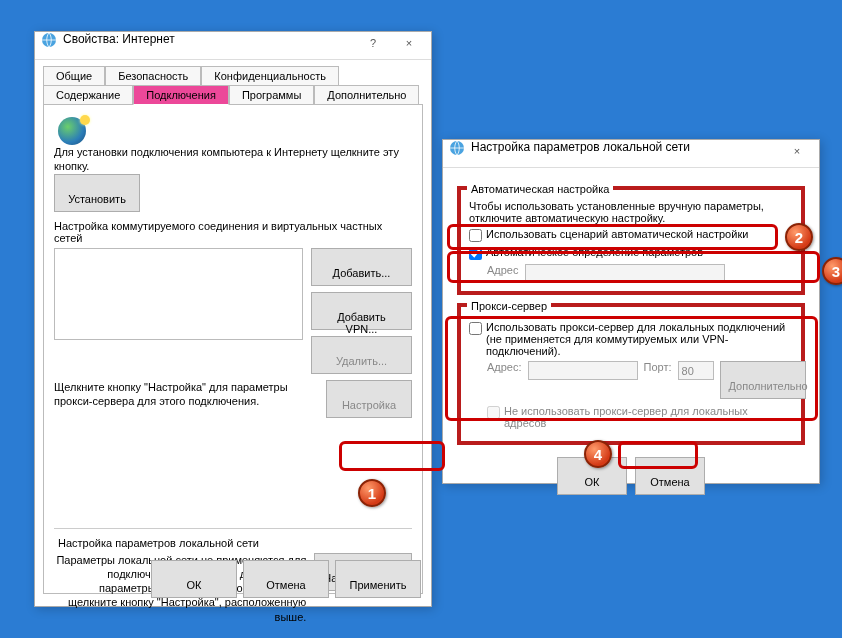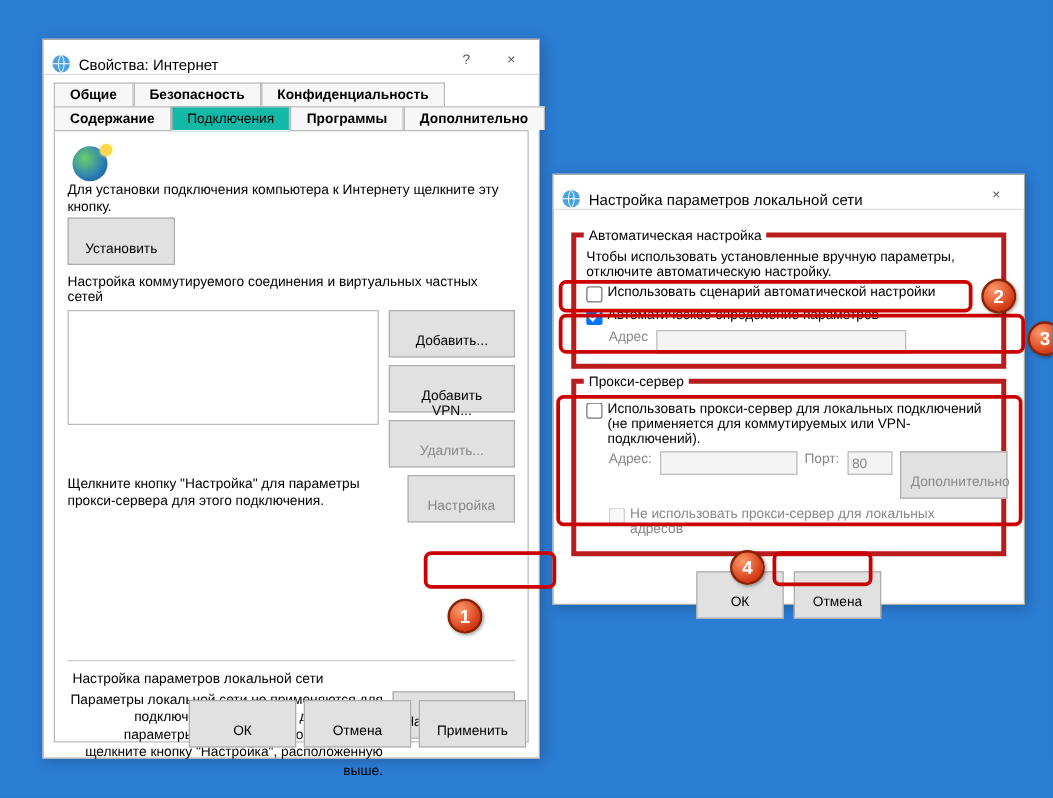--- a/index.html
+++ b/index.html
@@ -2,29 +2,29 @@
 <html><head>
 <meta charset="utf-8">
 <style>
 * { box-sizing: border-box; margin: 0; padding: 0; font-family: "Segoe UI", Tahoma, sans-serif; font-size: 11px; }
 body { background: #2b7cd3; width: 842px; height: 638px; position: relative; overflow: hidden; }
 
 .dialog { position: absolute; background: #fff; border: 1px solid #aaa; box-shadow: 2px 2px 10px rgba(0,0,0,0.2); }
 .dialog.main { left: 34px; top: 31px; width: 398px; height: 576px; }
 .dialog.lan { left: 442px; top: 139px; width: 378px; height: 345px; }
 
-.titlebar { display: flex; align-items: flex-end; height: 28px; padding: 0 4px 0 6px; background: #fff; border-bottom: 1px solid #ddd; }
+.titlebar { display: flex; align-items: flex-start; height: 28px; padding: 0 4px 0 6px; background: #fff; border-bottom: 1px solid #ddd; }
 .titlebar .ticon { width: 16px; height: 16px; margin-right: 6px; }
 .titlebar .title { flex: 1; font-size: 12px; }
 .titlebar .wbtn { width: 36px; height: 22px; text-align: center; line-height: 22px; color: #555; cursor: pointer; }
 
 .tabs-row1 { display: flex; margin: 6px 8px 0 8px; }
 .tabs-row2 { display: flex; margin: 0 8px 0 8px; }
-.tab { border: 1px solid #bbb; border-bottom: none; padding: 3px 12px; background: #f7f7f7; margin-right: 0; position: relative; cursor: pointer; font-weight: bold; }
-.tab.active { background: #14b8a6; z-index: 2; border-bottom: 1px solid #fff; margin-bottom: -1px; font-weight: normal; }
+.tab { border: 1px solid #bbb; border-bottom: none; padding: 3px 12px; background: #f7f7f7; margin-right: 0; position: relative; cursor: pointer; }
+.tab.active { background: #ec4899; z-index: 2; border-bottom: 1px solid #fff; margin-bottom: -1px; font-weight: normal; }
 .tab-panel { border: 1px solid #bbb; margin: 0 8px; padding: 10px; }
 
 .section-row { display: flex; align-items: flex-start; margin-bottom: 6px; flex-direction: column; }
 .globe { width: 28px; height: 28px; background: radial-gradient(circle at 35% 35%, #6bcf6b 0%, #2b7db8 60%, #1a4d7a 100%); border-radius: 50%; margin: 2px 8px 0 4px; position: relative; }
 .globe::after { content:""; position:absolute; right:-4px; top:-2px; width:10px; height:10px; background:#ffd84d; border-radius:50%; box-shadow:0 0 3px #ff9; }
 .desc { flex: 1; line-height: 1.3; }
 .btn { min-width: 86px; height: 22px; border: 1px solid #adadad; background: #e1e1e1; cursor: pointer; padding: 18px 8px; }
 .btn:disabled, .btn.disabled { color: #888; }
 .fieldset { border: 4px solid #b91c1c; padding: 10px 8px 8px 8px; margin: 8px 4px; position: relative; }
 .fieldset > .legend { position: absolute; top: -7px; left: 6px; background: #fff; padding: 0 4px; }

